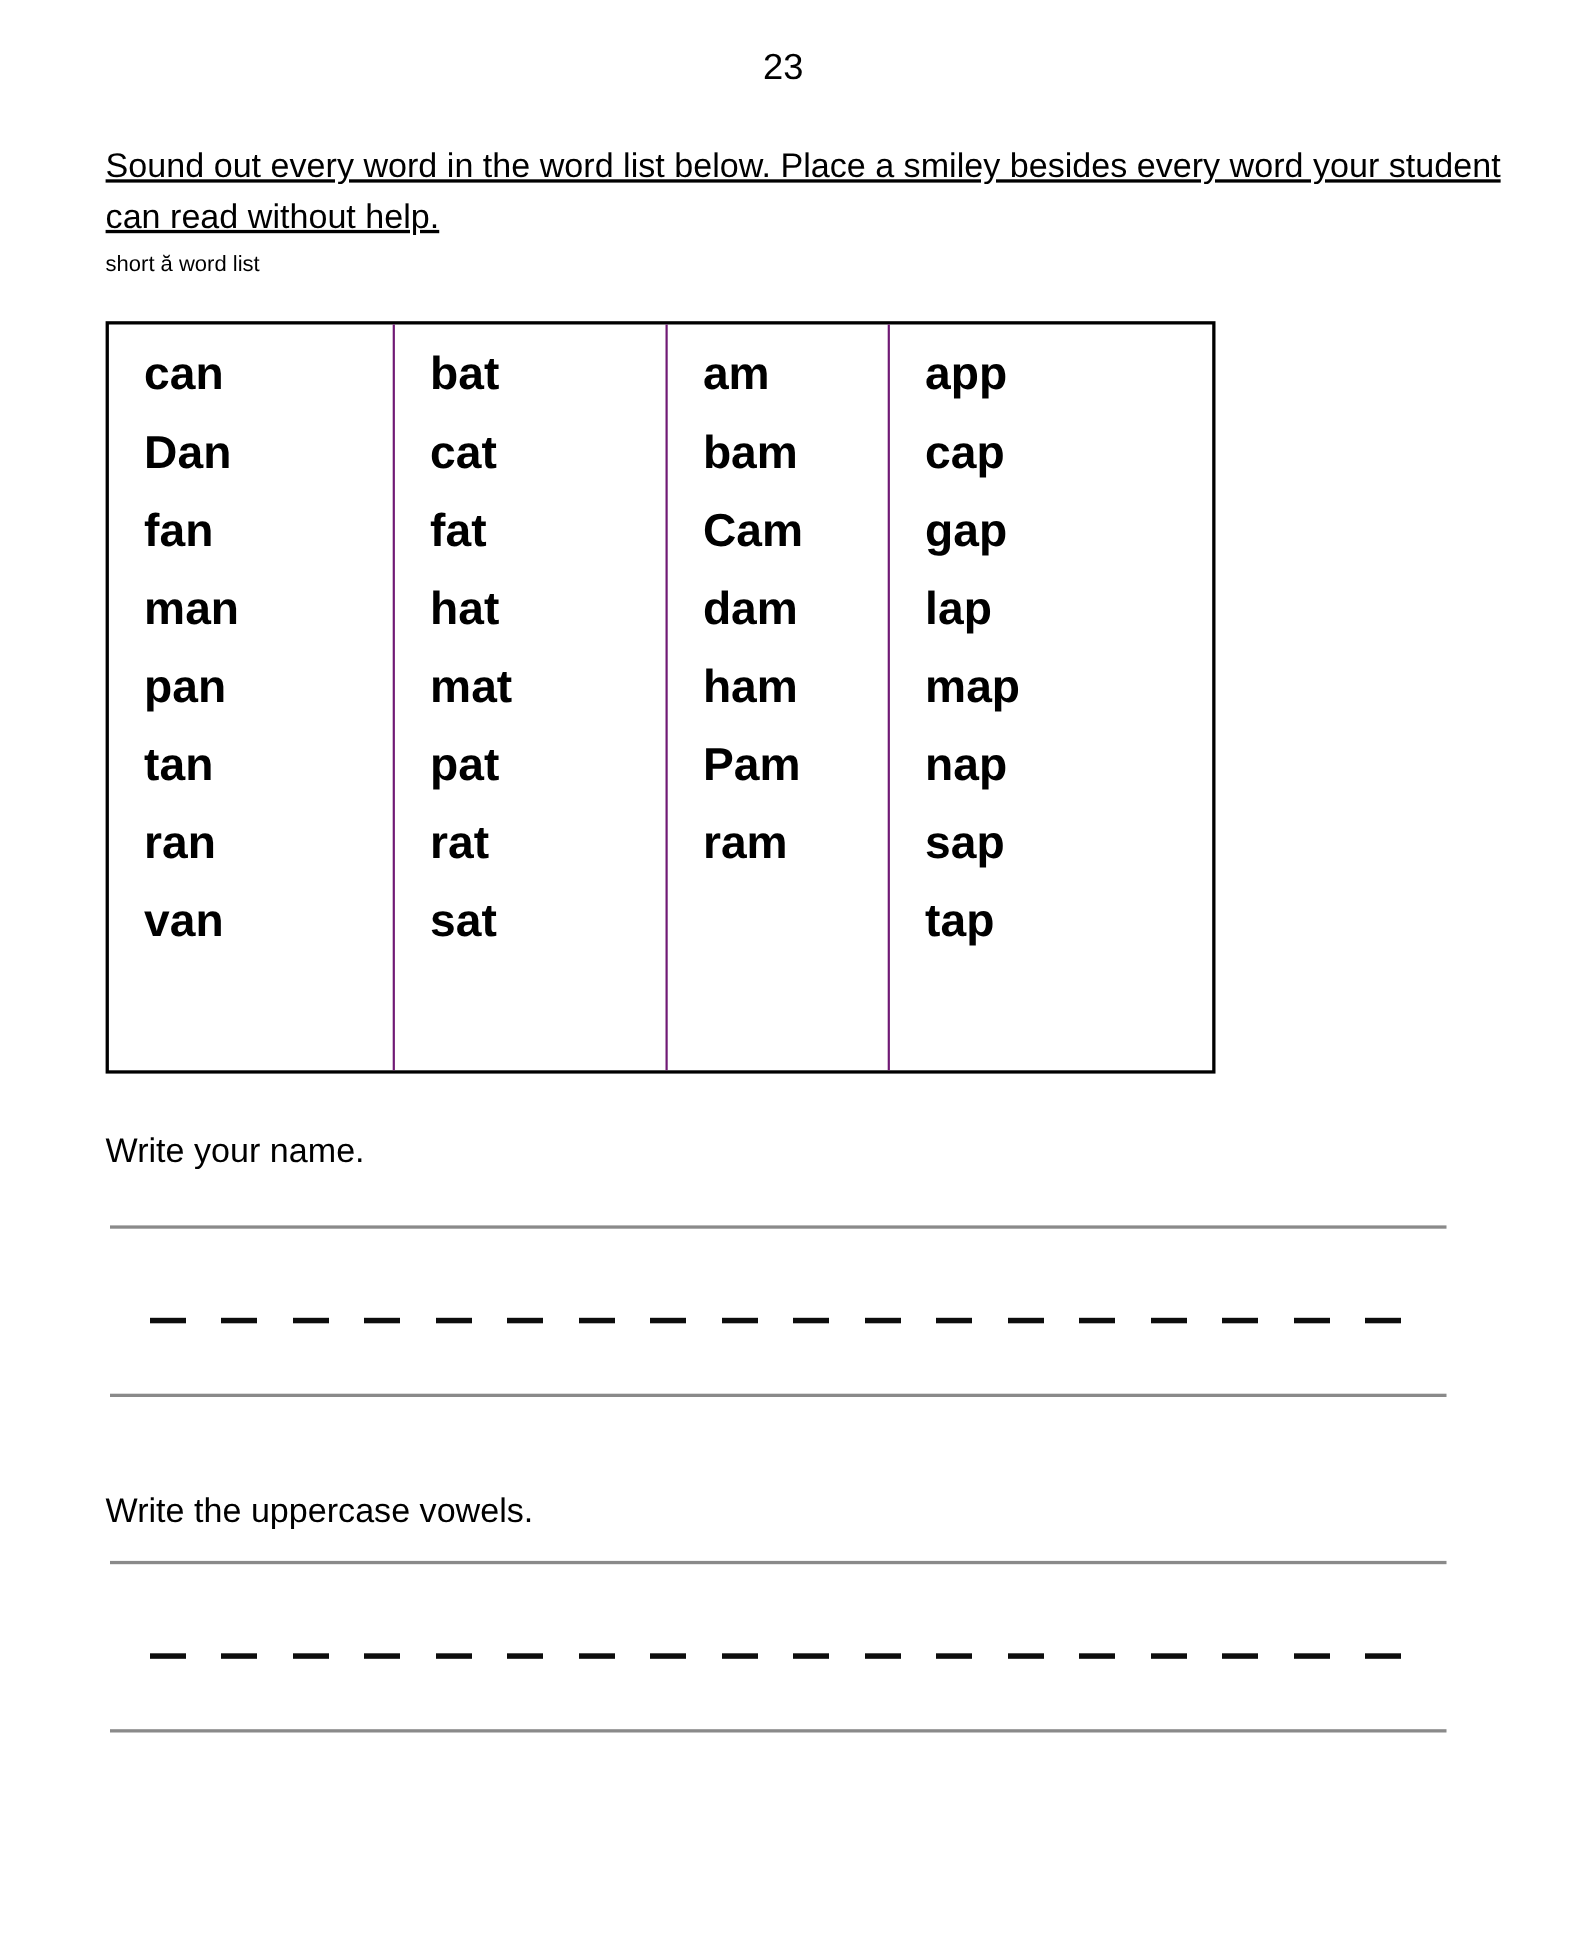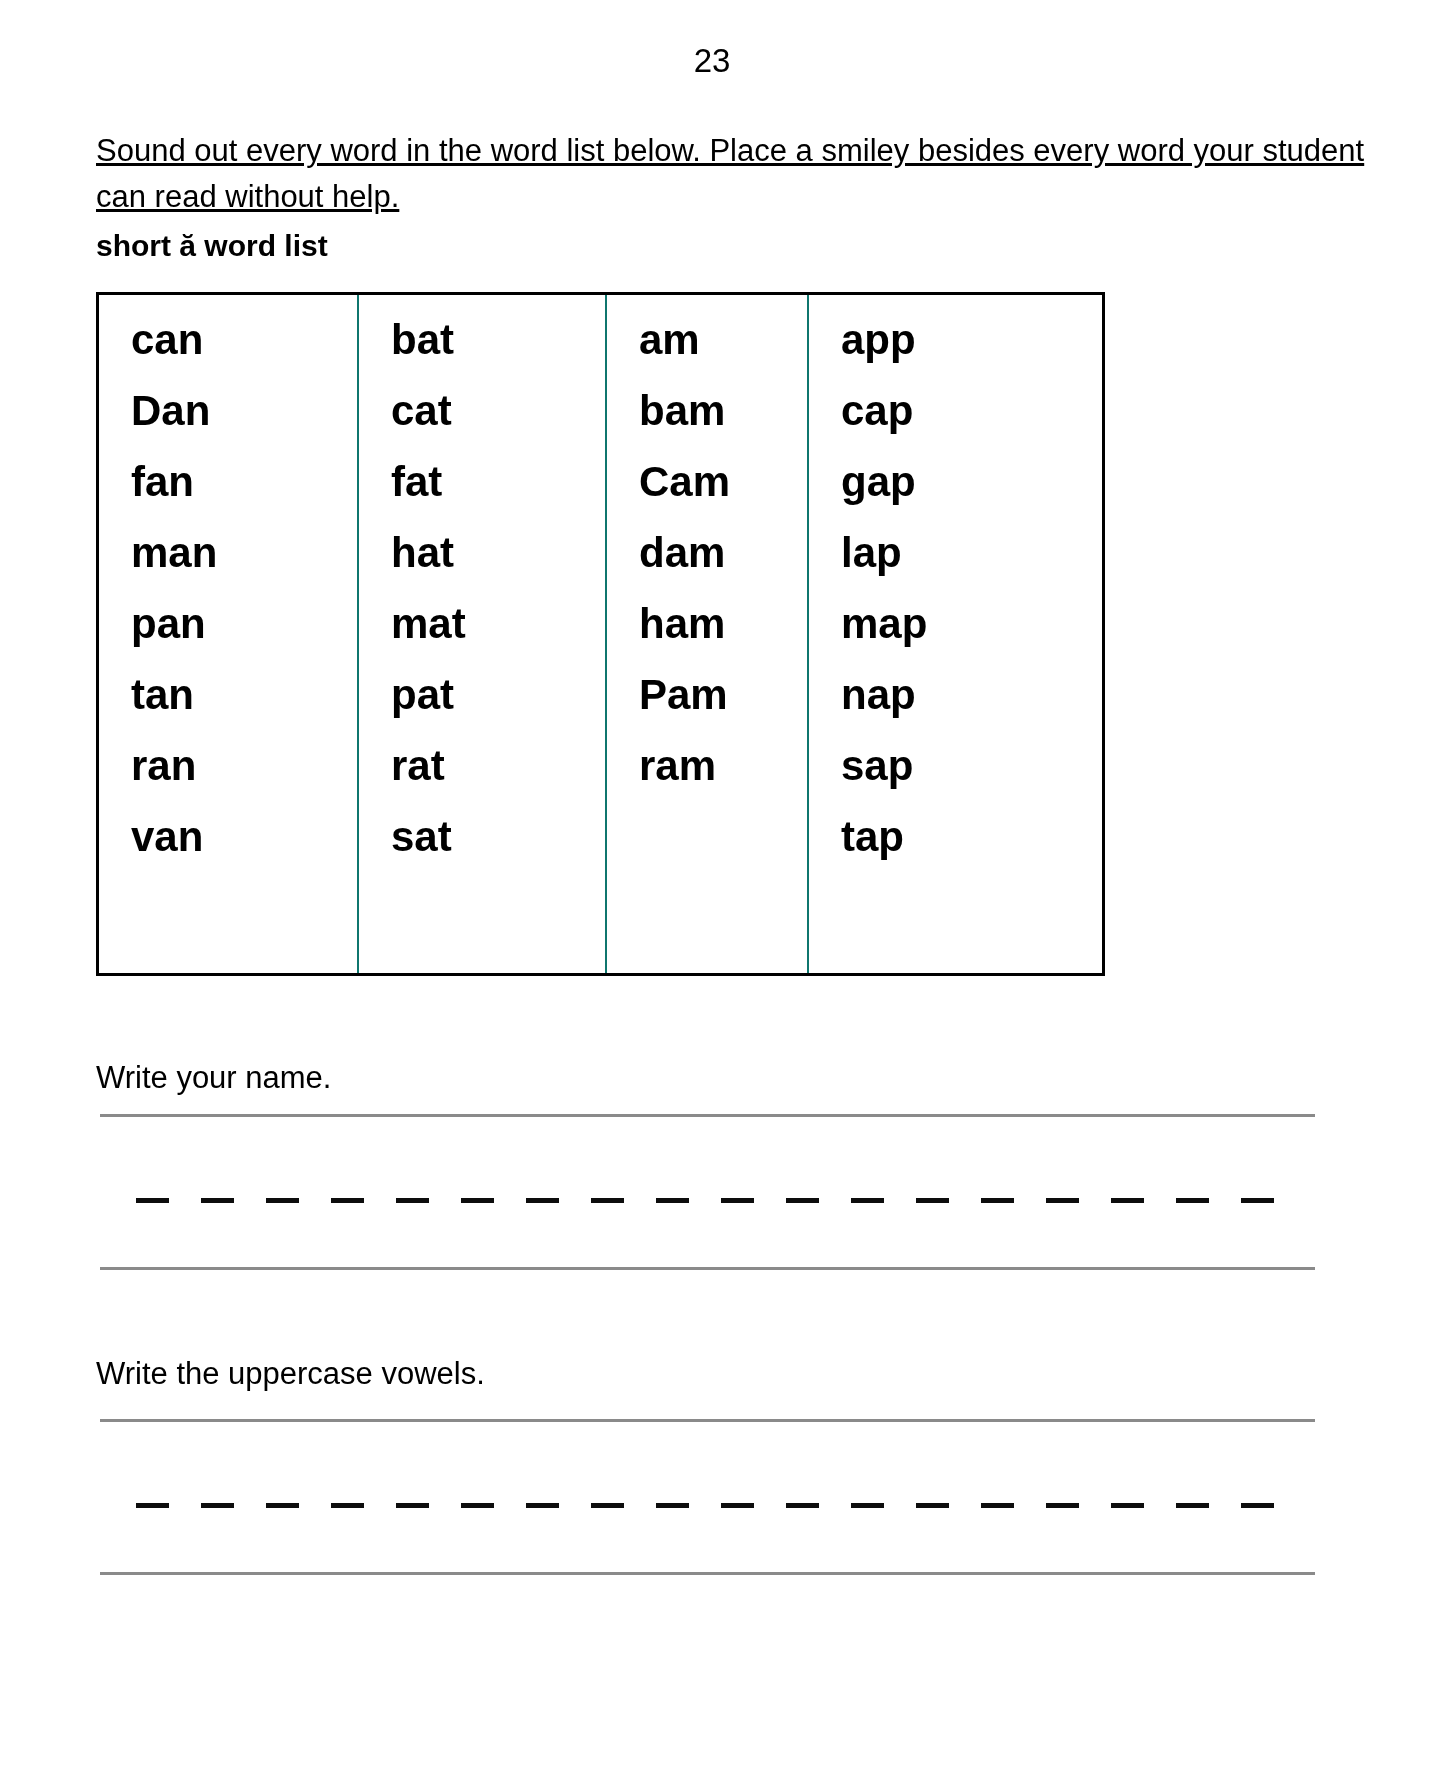--- a/index.html
+++ b/index.html
@@ -31,53 +31,53 @@
     width: 1272px;
     margin: 0;
     font-size: 31px;
     line-height: 46px;
     text-decoration: underline;
   }
   .list-title {
     position: absolute;
     left: 96px;
     top: 229px;
-    font-size: 30px;
-    font-weight: bold;
+    font-size: 20px;
+    font-weight: normal;
   }
   .word-table {
     position: absolute;
     left: 96px;
     top: 292px;
     width: 1009px;
     height: 684px;
     box-sizing: border-box;
     border: 3px solid #000000;
     display: flex;
   }
   .word-col {
     box-sizing: border-box;
     padding: 9px 0 0 32px;
     font-size: 42px;
     font-weight: bold;
     line-height: 71px;
   }
-  .word-col + .word-col { border-left: 2px solid #0f766e; }
+  .word-col + .word-col { border-left: 2px solid #701a75; }
   .word-col.c1 { width: 258px; }
   .word-col.c2 { width: 248px; }
   .word-col.c3 { width: 202px; }
   .word-col.c4 { flex: 1; }
   .word { height: 71px; white-space: nowrap; }
 
   .section-label {
     position: absolute;
     left: 96px;
     font-size: 31px;
   }
-  .label-name   { top: 1060px; }
+  .label-name   { top: 1028px; }
   .label-vowels { top: 1356px; }
 
   .lines {
     position: absolute;
     left: 100px;
     width: 1215px;
     height: 160px;
   }
   .lines-name   { top: 1114px; }
   .lines-vowels { top: 1419px; }

